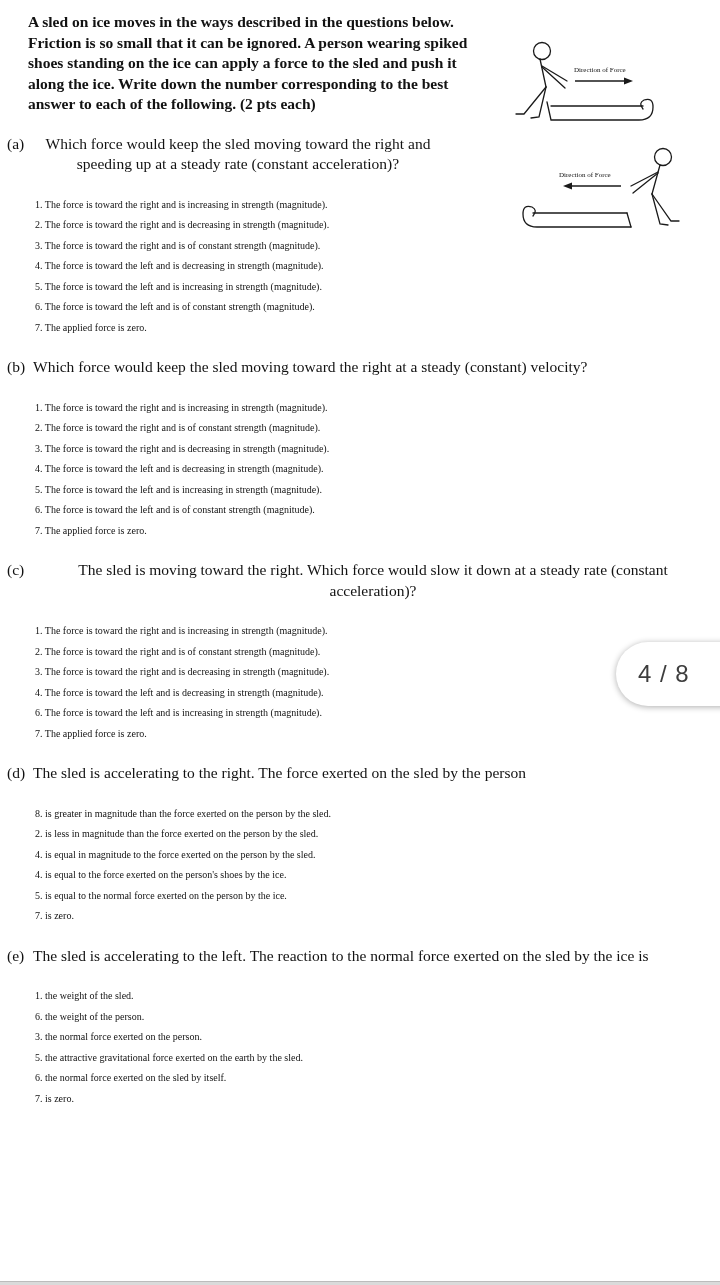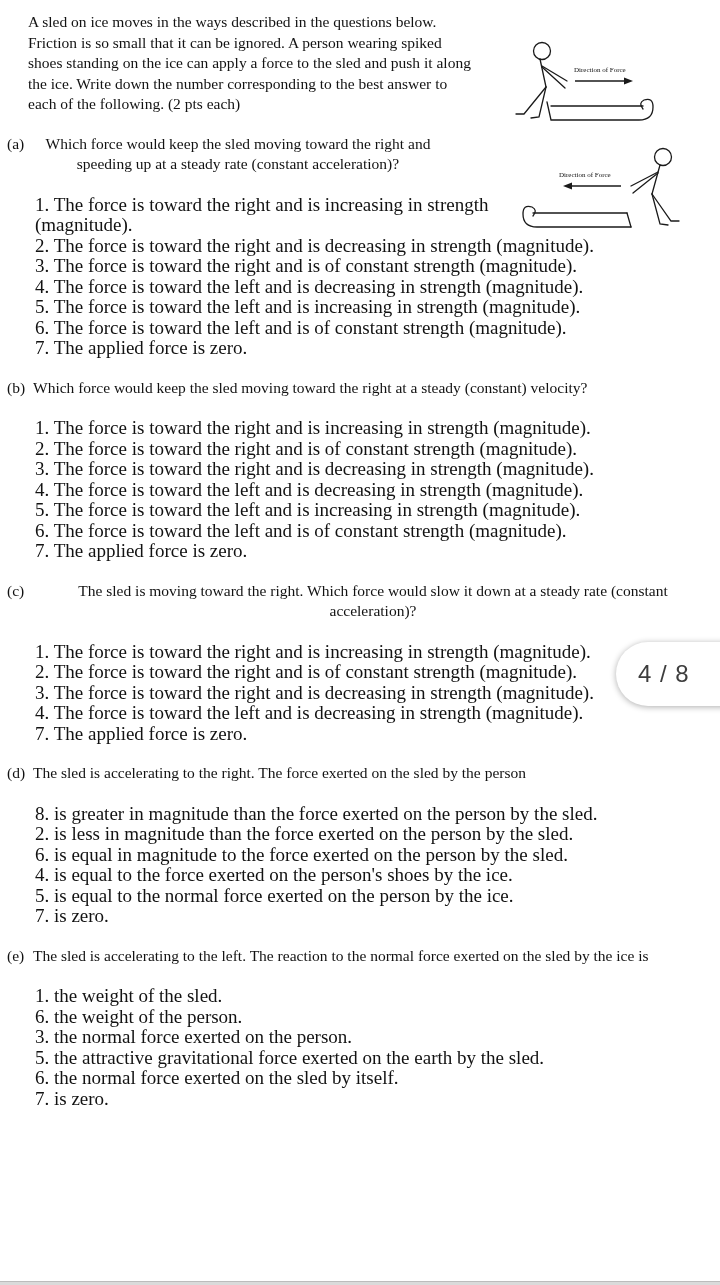--- a/index.html
+++ b/index.html
@@ -11,29 +11,30 @@
     position: relative;
     overflow: hidden;
   }
   .doc { position: relative; width: 720px; height: 1285px; }
 
   .intro {
     margin: 12px 0 15px 28px;
     width: 450px;
     font-size: 15.5px;
     line-height: 20.5px;
+    font-weight: bold;
   }
 
   .question { display: flex; margin: 19px 0 0 7px; }
   .q-label { flex: 0 0 26px; font-size: 15.5px; line-height: 20.5px; }
   .q-text  { font-size: 15.5px; line-height: 20.5px; max-width: 680px; text-align: center; }
   .q-text--narrow { max-width: 410px; }
 
   .options { margin: 20px 0 0 35px; }
-  .opt { font-size: 19px; line-height: 20.5px; }
+  .opt { font-size: 10px; line-height: 20.5px; }
   .opt--narrow { max-width: 470px; }
 
   .figure-1 { position: absolute; left: 487px; top: 26px; }
   .figure-2 { position: absolute; left: 503px; top: 133px; }
 
   .page-pill {
     position: absolute;
     top: 630px;
     left: 616px;
     width: 150px;
@@ -133,31 +134,32 @@
 
   <div class="question">
     <span class="q-label">(c)</span>
     <span class="q-text">The sled is moving toward the right. Which force would slow it down at a steady rate (constant acceleration)?</span>
   </div>
   <div class="options">
     <div class="opt">1. The force is toward the right and is increasing in strength (magnitude).</div>
     <div class="opt">2. The force is toward the right and is of constant strength (magnitude).</div>
     <div class="opt">3. The force is toward the right and is decreasing in strength (magnitude).</div>
     <div class="opt">4. The force is toward the left and is decreasing in strength (magnitude).</div>
+    <div class="opt">6. The force is toward the left and is increasing in strength (magnitude).</div>
     <div class="opt">7. The applied force is zero.</div>
   </div>
 
   <div class="question">
     <span class="q-label">(d)</span>
     <span class="q-text">The sled is accelerating to the right. The force exerted on the sled by the person</span>
   </div>
   <div class="options">
     <div class="opt">8. is greater in magnitude than the force exerted on the person by the sled.</div>
     <div class="opt">2. is less in magnitude than the force exerted on the person by the sled.</div>
-    <div class="opt">6. is equal in magnitude to the force exerted on the person by the sled.</div>
+    <div class="opt">4. is equal in magnitude to the force exerted on the person by the sled.</div>
     <div class="opt">4. is equal to the force exerted on the person's shoes by the ice.</div>
     <div class="opt">5. is equal to the normal force exerted on the person by the ice.</div>
     <div class="opt">7. is zero.</div>
   </div>
 
   <div class="question">
     <span class="q-label">(e)</span>
     <span class="q-text">The sled is accelerating to the left. The reaction to the normal force exerted on the sled by the ice is</span>
   </div>
   <div class="options">

